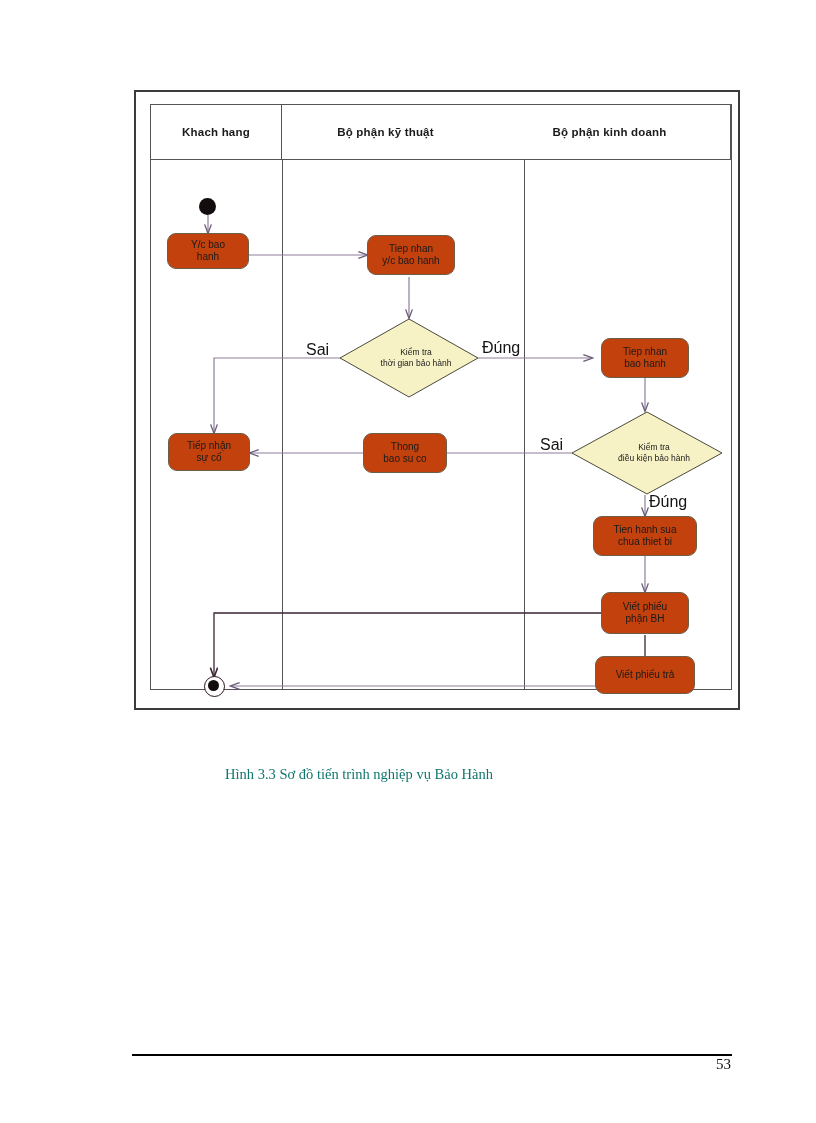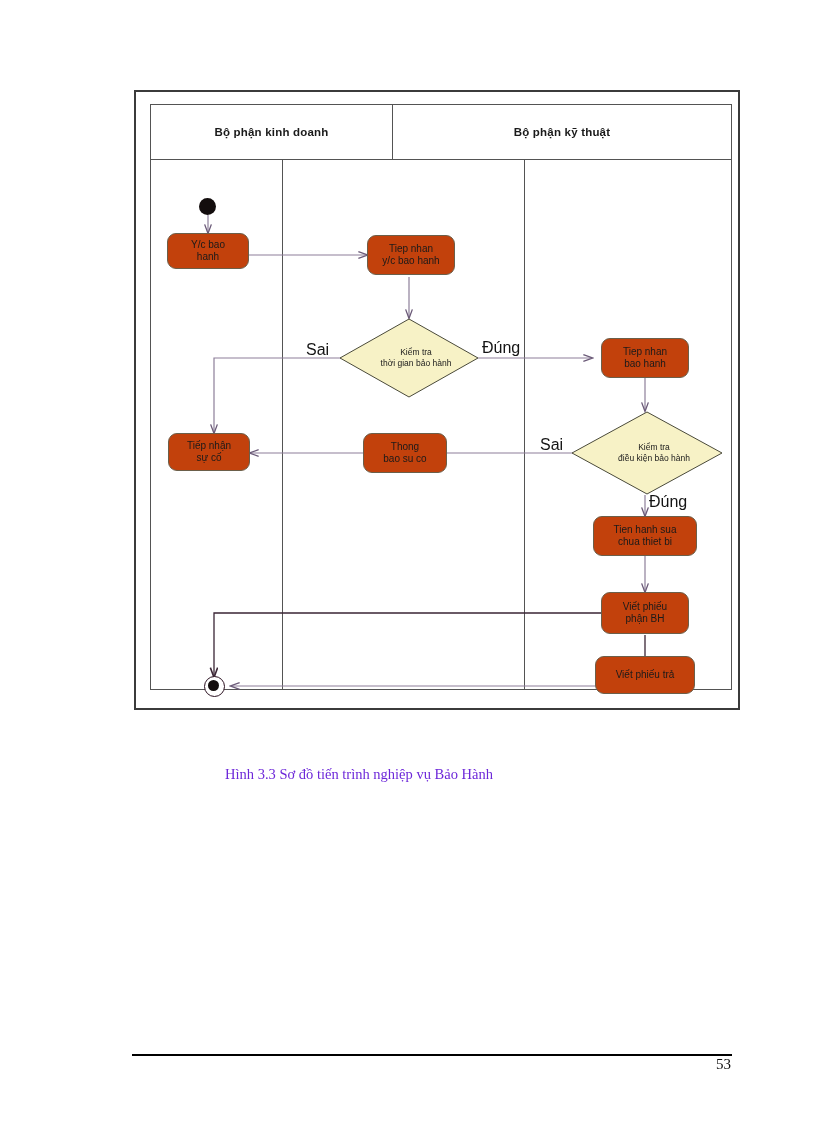--- a/index.html
+++ b/index.html
@@ -169,21 +169,21 @@
 
   
   #figure-caption {
     position: absolute;
     left: 0;
     top: 766px;
     width: 718px;
     text-align: center;
     font-family: "Liberation Serif", serif;
     font-size: 14.5px;
-    color: #6d28d9;
+    color: #0f766e;
   }
 
   
   #footer-rule {
     position: absolute;
     left: 132px;
     top: 1054px;
     width: 600px;
     height: 2px;
     background: #000000;
@@ -208,25 +208,28 @@
 </head>
 <body>
 
 <div id="page">
 
   <div id="diagram-frame">
 
     <div id="swimlane-box">
 
       <div class="lane-header-row">
-        <div class="lane-header l2">
-          <span>Bộ phận kinh doanh</span>
+        <div class="lane-header l1">
+          <span>Khach hang</span>
         </div>
         <div class="lane-header l3">
           <span>Bộ phận kỹ thuật</span>
+        </div>
+        <div class="lane-header l2">
+          <span>Bộ phận kinh doanh</span>
         </div>
       </div>
 
       <div class="lane-sep s1"></div>
       <div class="lane-sep s2"></div>
 
       <svg id="connectors" viewBox="0 0 582 586" width="582" height="586" xmlns="http://www.w3.org/2000/svg">
         <defs>
           <marker id="arrow" markerWidth="9" markerHeight="9" refX="7.6" refY="3.2" orient="auto" markerUnits="strokeWidth">
             <path d="M0.4,0.4 L8,3.2 L0.4,6" fill="none" stroke="#6b5a78" stroke-width="1.1"></path>

